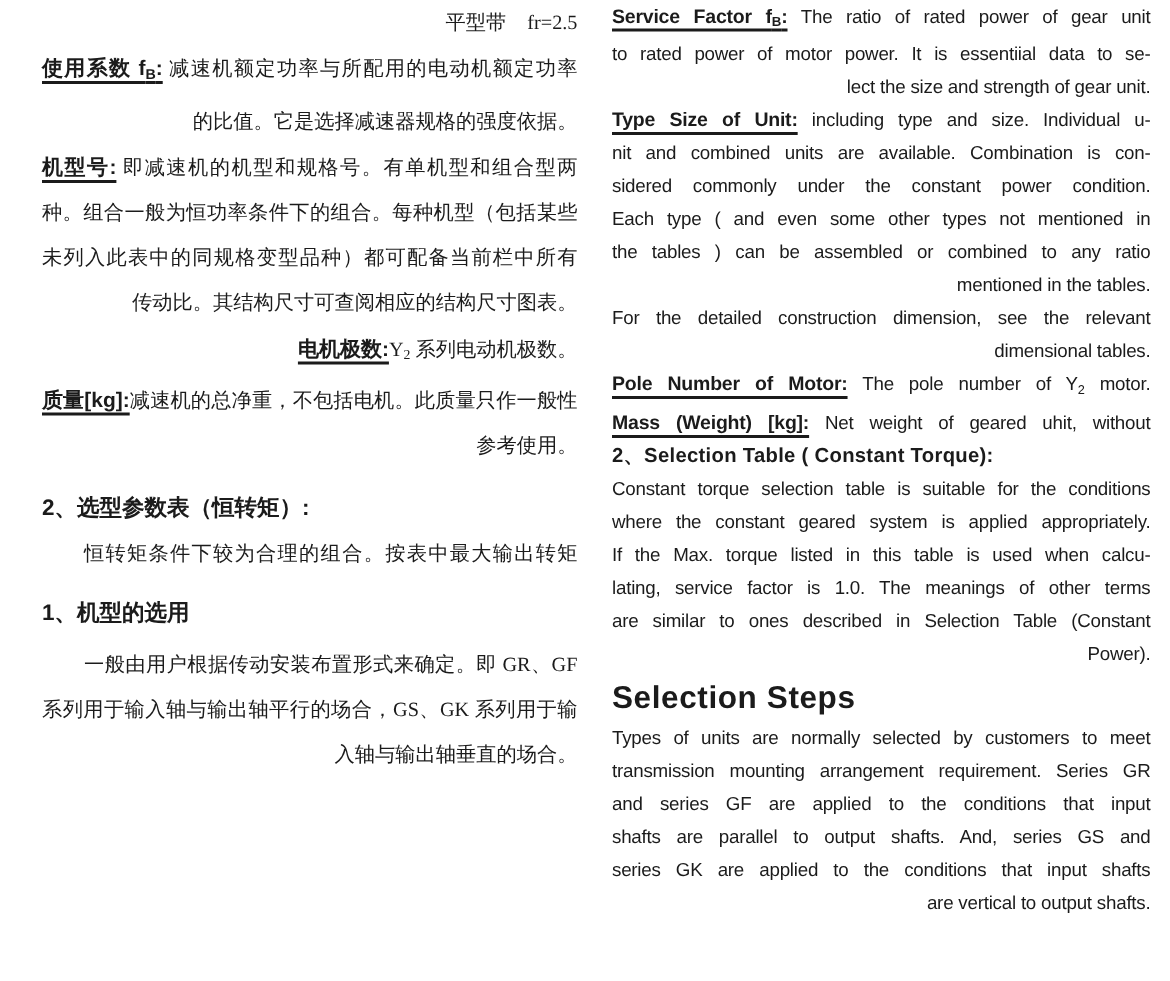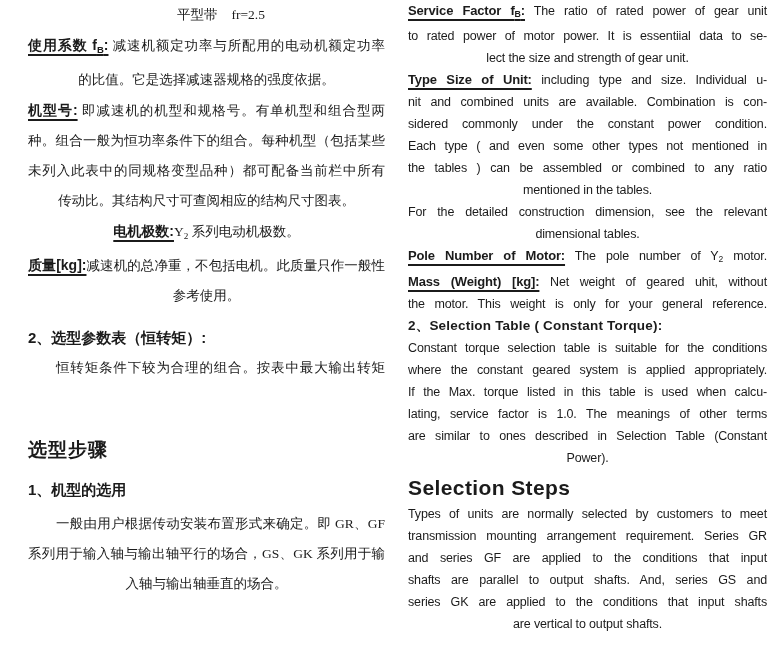--- a/index.html
+++ b/index.html
@@ -15,21 +15,21 @@
   .col-left {
     left:28px; width:357px;
     font-family:"Liberation Serif","DejaVu Serif",serif;
     font-size:13.5px; line-height:30px;
   }
   .col-right {
     left:408px; width:359px;
     font-family:"Liberation Sans","DejaVu Sans",sans-serif;
     font-size:12.5px; line-height:22px; letter-spacing:-0.15px;
   }
-  .line { text-align:center; }
+  .line { text-align:right; }
   .jl { text-align:justify; text-align-last:justify; }
   .col-left .jl { text-justify:inter-character; }
   .term {
     font-weight:bold;
     text-decoration:underline;
     text-decoration-thickness:1.5px;
     text-underline-offset:4px;
   }
   .col-left .term { font-family:"Liberation Sans","DejaVu Sans",sans-serif; font-size:14px; }
   .col-right .term { font-size:13px; }
@@ -62,41 +62,39 @@
       <div class="line"><span class="seg">的比值。它是选择减速器规格的强度依据。</span></div>
       <div class="line jl"><span class="seg term"><span class="seg">机型号:</span></span><span class="seg"> 即减速机的机型和规格号。有单机型和组合型两</span></div>
       <div class="line jl"><span class="seg">种。组合一般为恒功率条件下的组合。每种机型（包括某些</span></div>
       <div class="line jl"><span class="seg">未列入此表中的同规格变型品种）都可配备当前栏中所有</span></div>
       <div class="line"><span class="seg">传动比。其结构尺寸可查阅相应的结构尺寸图表。</span></div>
       <div class="line"><span class="seg term"><span class="seg">电机极数:</span></span><span class="seg">Y</span><span class="seg sub">2</span><span class="seg"> 系列电动机极数。</span></div>
       <div class="line jl"><span class="seg term"><span class="seg">质量[kg]:</span></span><span class="seg">减速机的总净重，不包括电机。此质量只作一般性</span></div>
       <div class="line"><span class="seg">参考使用。</span></div>
       <div class="h3 mt12"><span class="seg">2、选型参数表（恒转矩）:</span></div>
       <div class="line jl indent2"><span class="seg">恒转矩条件下较为合理的组合。按表中最大输出转矩</span></div>
-      <div class="h1 mt52"><span class="seg">选型步骤</span></div>
       <div class="h3 mt10"><span class="seg">1、机型的选用</span></div>
       <div class="line jl indent2 mt4"><span class="seg">一般由用户根据传动安装布置形式来确定。即 GR、GF</span></div>
       <div class="line jl"><span class="seg">系列用于输入轴与输出轴平行的场合，GS、GK 系列用于输</span></div>
       <div class="line"><span class="seg">入轴与输出轴垂直的场合。</span></div>
     </div>
   <div class="col col-right">
       <div class="line jl"><span class="seg term"><span class="seg">Service Factor f</span><span class="seg sub">B</span><span class="seg">:</span></span><span class="seg"> The ratio of rated power of gear unit</span></div>
       <div class="line jl"><span class="seg">to rated power of motor power. It is essentiial data to se-</span></div>
       <div class="line"><span class="seg">lect the size and strength of gear unit.</span></div>
       <div class="line jl"><span class="seg term"><span class="seg">Type Size of Unit:</span></span><span class="seg"> including type and size. Individual u-</span></div>
       <div class="line jl"><span class="seg">nit and combined units are available. Combination is con-</span></div>
       <div class="line jl"><span class="seg">sidered commonly under the constant power condition.</span></div>
       <div class="line jl"><span class="seg">Each type ( and even some other types not mentioned in</span></div>
       <div class="line jl"><span class="seg">the tables ) can be assembled or combined to any ratio</span></div>
       <div class="line"><span class="seg">mentioned in the tables.</span></div>
       <div class="line jl"><span class="seg">For the detailed construction dimension, see the relevant</span></div>
       <div class="line"><span class="seg">dimensional tables.</span></div>
       <div class="line jl"><span class="seg term"><span class="seg">Pole Number of Motor:</span></span><span class="seg"> The pole number of Y</span><span class="seg sub">2</span><span class="seg"> motor.</span></div>
       <div class="line jl"><span class="seg term"><span class="seg">Mass (Weight) [kg]:</span></span><span class="seg"> Net weight of geared uhit, without</span></div>
-      <div class="line jl"><span class="seg">the motor. This weight is only for your general reference.</span></div>
       <div class="h3"><span class="seg">2、Selection Table ( Constant Torque):</span></div>
       <div class="line jl"><span class="seg">Constant torque selection table is suitable for the conditions</span></div>
       <div class="line jl"><span class="seg">where the constant geared system is applied appropriately.</span></div>
       <div class="line jl"><span class="seg">If the Max. torque listed in this table is used when calcu-</span></div>
       <div class="line jl"><span class="seg">lating, service factor is 1.0. The meanings of other terms</span></div>
       <div class="line jl"><span class="seg">are similar to ones described in Selection Table (Constant</span></div>
       <div class="line"><span class="seg">Power).</span></div>
       <div class="h1 mt4"><span class="seg">Selection Steps</span></div>
       <div class="line jl"><span class="seg">Types of units are normally selected by customers to meet</span></div>
       <div class="line jl"><span class="seg">transmission mounting arrangement requirement. Series GR</span></div>

